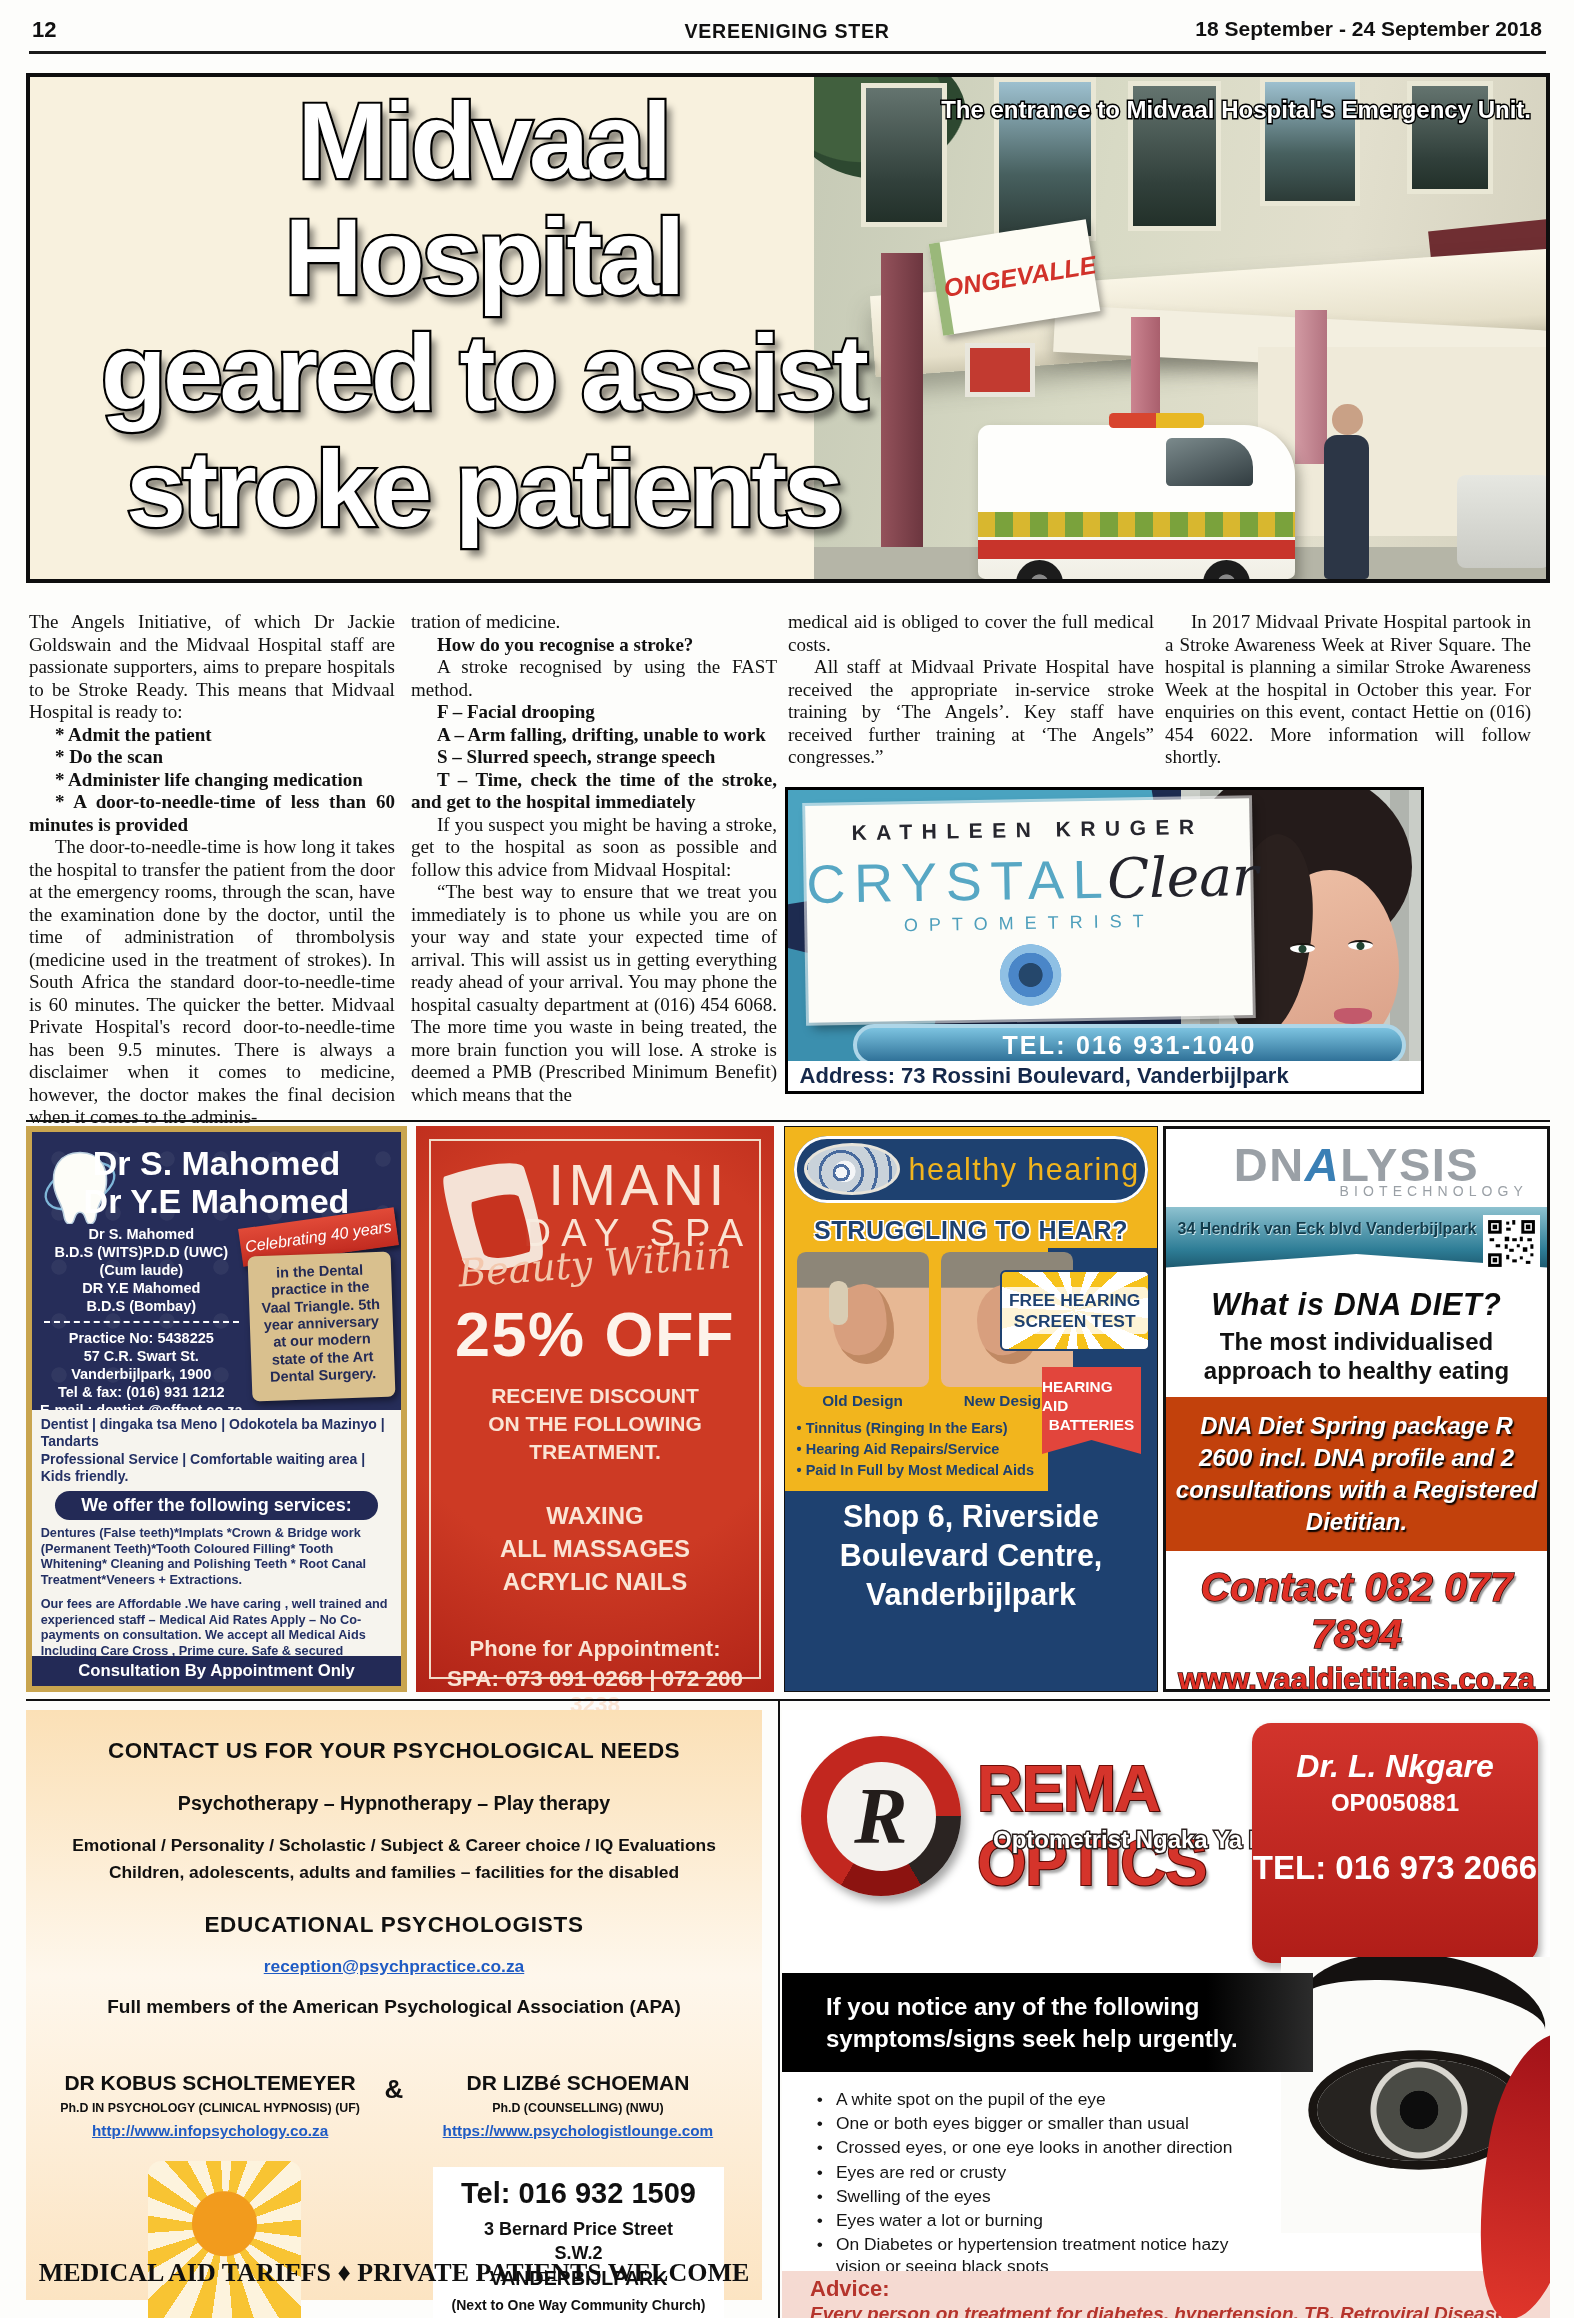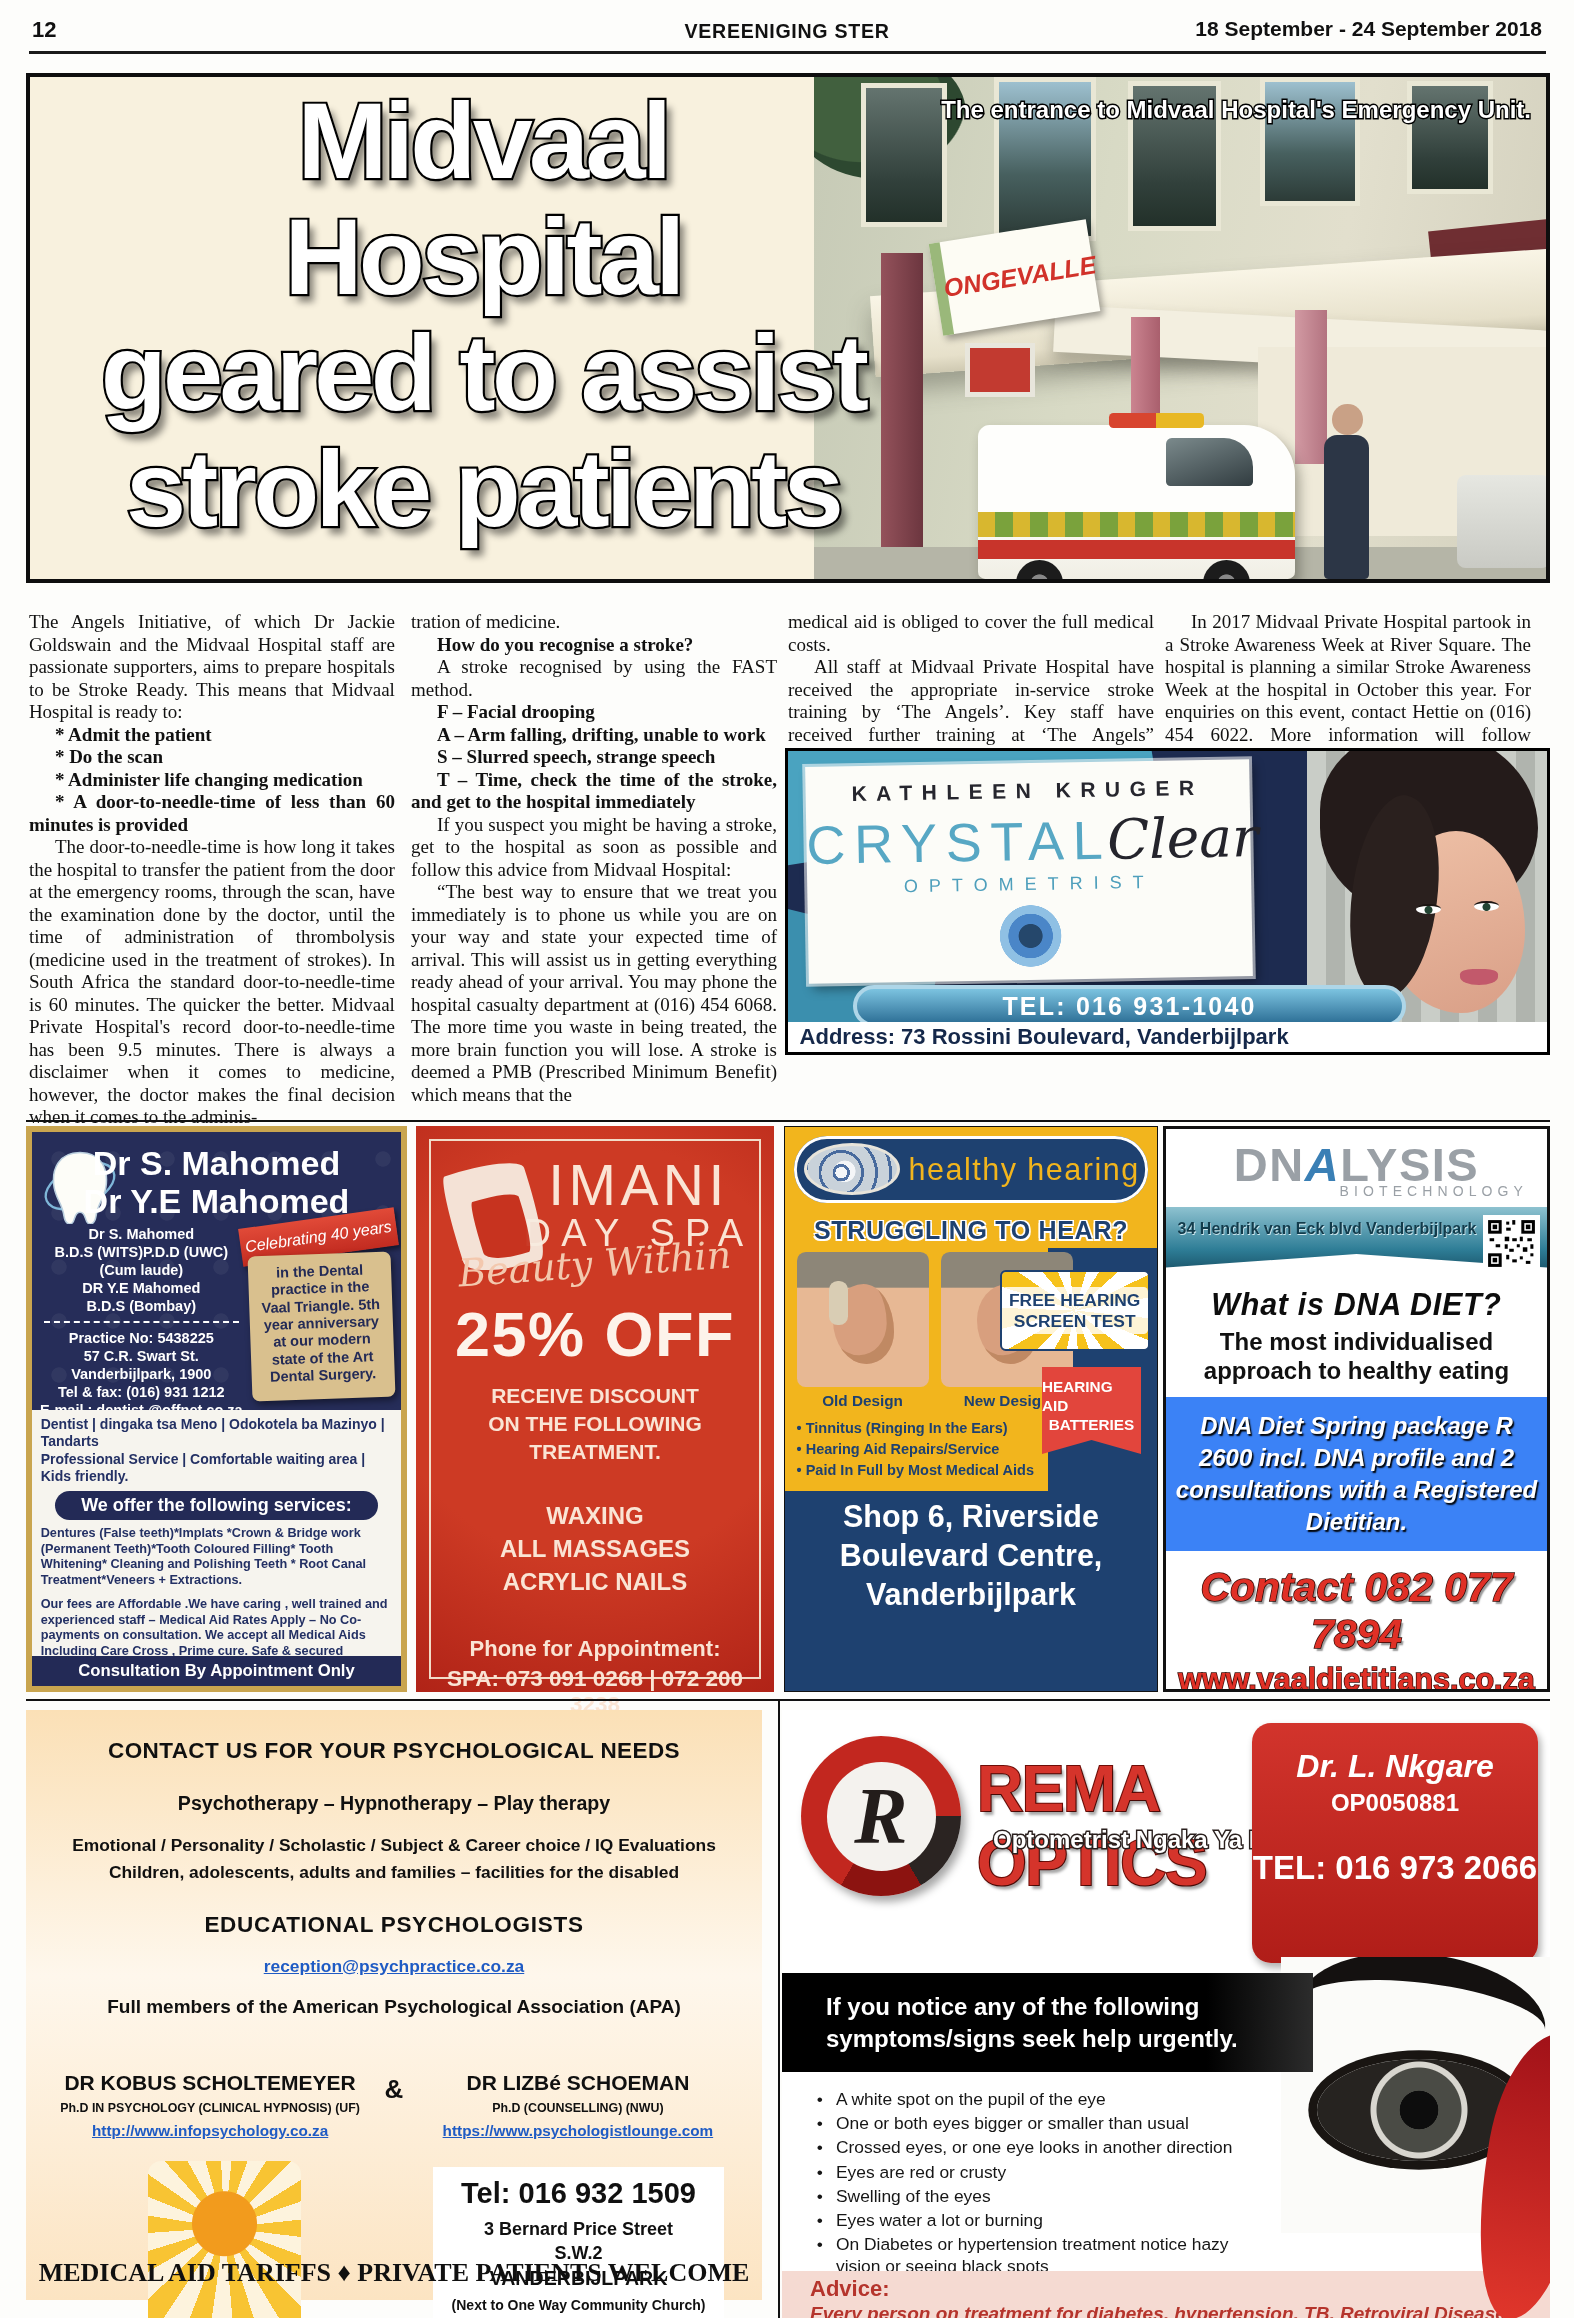--- a/index.html
+++ b/index.html
@@ -55,21 +55,21 @@
   
   .article { left:26px; top:611px; width:1524px; height:513px; font-family:"Liberation Serif", serif; font-size:19px; line-height:22.5px; text-align:justify; }
   .acol { position:absolute; top:0; width:366px; }
   .c1 { left:2.9px; } .c2 { left:385px; } .c3 { left:762px; } .c4 { left:1139px; }
   .acol p { margin:0; }
   .ind { text-indent:26px; }
   .bullet { text-indent:26px;font-weight:bold; }
   .ahead { font-weight:bold; text-indent:26px; }
 
   
-  .kruger { left:785px; top:748px; width:765px; height:307px; border:3.6px solid #000; background:#1d2b50; overflow:hidden; }
+  .kruger { left:785px; top:787px; width:639px; height:307px; border:3.6px solid #000; background:#1d2b50; overflow:hidden; }
   .kr-teal1 { left:-44px; top:-65px; width:407px; height:153px; background:#4aa3c0; transform:rotate(-9deg); }
   .kr-teal2 { left:-87px; top:167px; width:218px; height:233px; background:#3b8fae; transform:rotate(14deg); }
   .kr-panel { left:19px; top:11.6px; width:444px; height:217px; background:#fcfcf8; transform:rotate(-1deg);
     box-shadow:0 0 0 2.9px rgba(255,255,255,.55), 4.4px 5.8px 10.2px rgba(0,0,0,.4); text-align:center; }
   .kr-name { margin-top:16px; font-weight:bold; font-size:21px; letter-spacing:9.5px; color:#26262e; }
   .kr-brandrow { margin-top:5.8px; white-space:nowrap; }
   .kr-crystal { font-size:54px; letter-spacing:8.7px; color:#57a7c4; }
   .kr-clear { font-family:"DejaVu Serif", serif; font-style:italic; font-size:55px; color:#24242c; margin-left:-4.4px; }
   .kr-opt { margin-top:1.5px; font-size:18px; letter-spacing:11px; color:#4e9fbc; }
   .kr-splash { position:relative; width:87px; height:70px; margin:5.8px auto 0;
@@ -163,21 +163,21 @@
   .n-brand { margin-top:11.6px; font-weight:bold; font-size:47px; letter-spacing:1.5px; color:#9aa0a6; line-height:47px; }
   .n-a { color:#3a7fb5; font-style:italic; }
   .n-sub { text-align:right; padding-right:19px; color:#9aa0a6; font-size:14px; letter-spacing:5.1px; margin-top:-4.4px; }
   .n-banner { position:relative; margin-top:7.3px; height:61px; background:linear-gradient(180deg,#8ec2d0,#2e7d96 70%,#1d5a70);
     clip-path:polygon(0 0,100% 0,100% 100%,50% 78%,0 100%); }
   .n-banner-text { position:absolute; left:11.6px; top:13px; font-weight:bold; font-size:16px; color:#123c4c;
     text-shadow:0.7px 0.7px 0 #cfe8ef; }
   .n-qr { position:absolute; right:7.3px; top:4.4px; width:57px; height:57px; background:#fff; padding:3.6px; }
   .n-q { margin-top:19px; font-style:italic; font-weight:bold; font-size:30.5px; color:#0d0d0d; letter-spacing:0.7px; }
   .n-a2 { margin-top:5.8px; font-weight:bold; font-size:24px; line-height:29px; color:#111; }
-  .n-panel { margin-top:11.6px; background:#3b82f6; padding:13px 5.8px; color:#fff; font-style:italic; font-weight:bold;
+  .n-panel { margin-top:11.6px; background:#c2410c; padding:13px 5.8px; color:#fff; font-style:italic; font-weight:bold;
     font-size:24px; line-height:32px; text-shadow:1.5px 1.5px 1.5px #000; }
   .n-contact { margin-top:13px; font-style:italic; font-weight:bold; font-size:41px; color:#e03026;
     -webkit-text-stroke:1.5px #3a0b06; paint-order:stroke fill; text-shadow:2.2px 2.9px 1.5px rgba(0,0,0,.4); }
   .n-web { margin-top:4.4px; font-weight:bold; font-size:30.5px; color:#e03026; -webkit-text-stroke:1.5px #3a0b06; paint-order:stroke fill;
     text-decoration:underline; }
 
   
   .rule-h2 { left:26px; right:24px; top:1699px; border-top:2.9px solid #111; }
   .rule-v { left:778px; top:1699px; height:619px; border-left:2.2px solid #111; }
 

